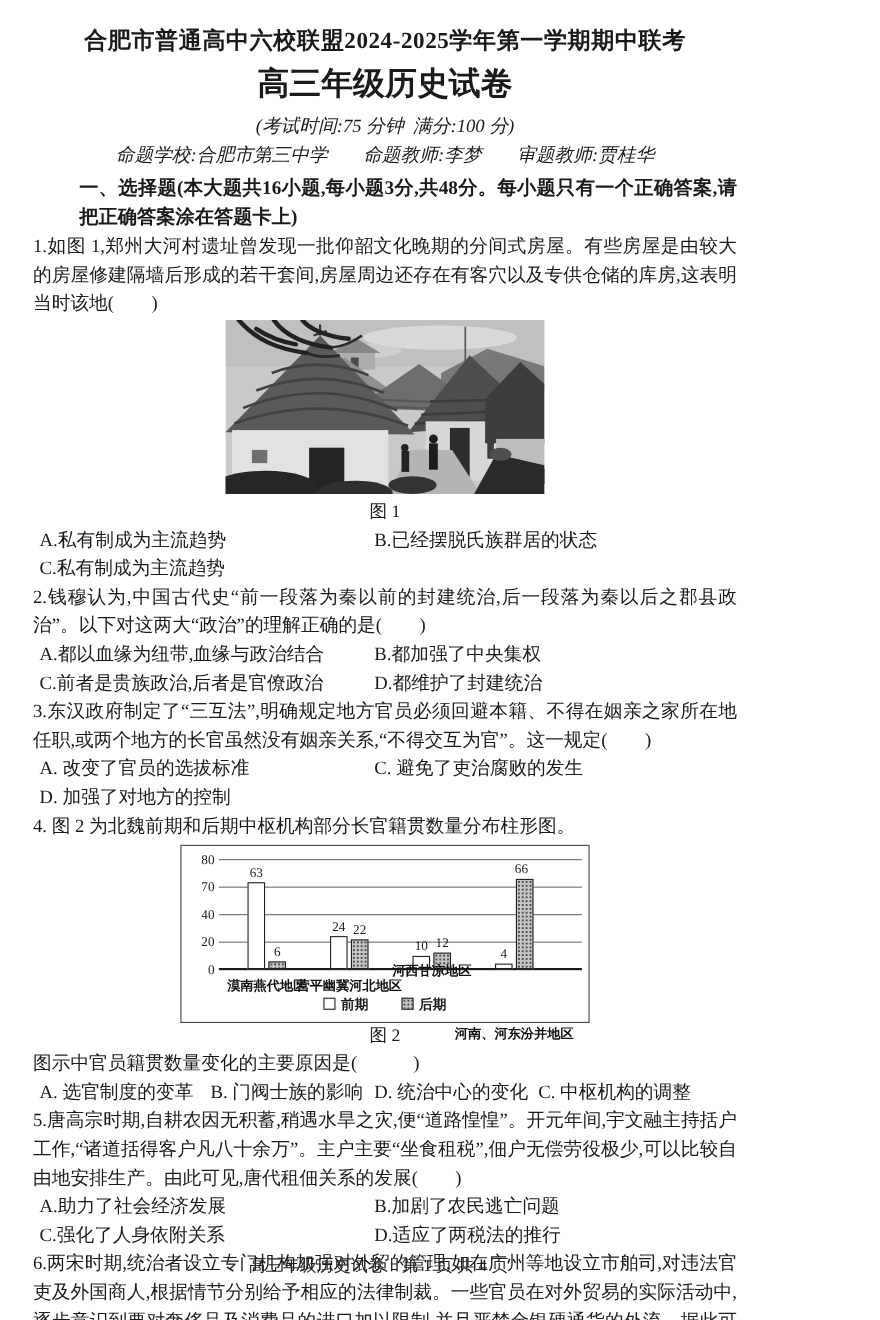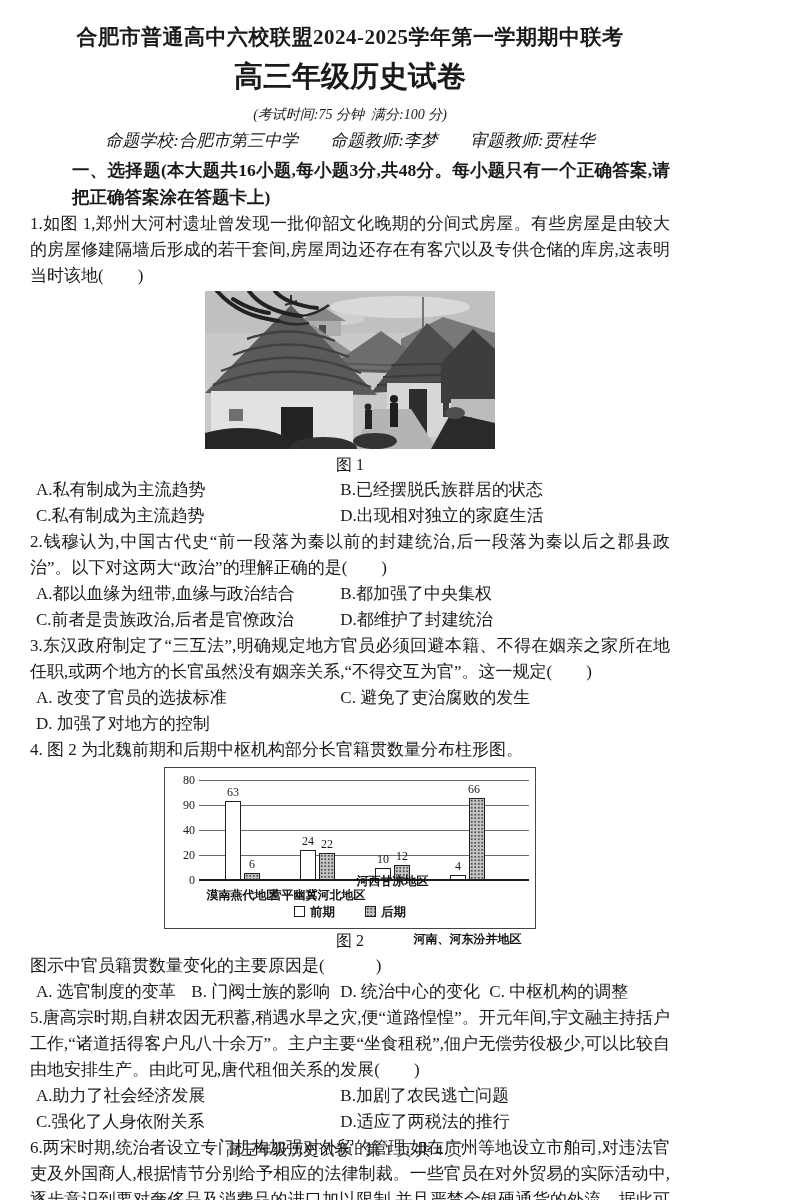--- a/index.html
+++ b/index.html
@@ -8,21 +8,21 @@
     width:688px;height:1200px;
     box-sizing:border-box;
     padding:22px 18px 0 30px;
     background:#ffffff;
     font-family:"Liberation Serif","DejaVu Serif",serif;
     color:#1a1a1a;
     overflow:hidden;
   }
   .t1{font-size:21px;font-weight:bold;text-align:center;line-height:30px;letter-spacing:0.5px;}
   .t2{font-size:29px;font-weight:bold;text-align:center;line-height:40px;margin-top:4px;}
-  .info{font-size:14px;font-style:italic;text-align:center;line-height:27px;margin-top:5px;white-space:pre-wrap;}
+  .info{font-size:17px;font-style:italic;text-align:center;line-height:27px;margin-top:5px;white-space:pre-wrap;}
   .authors{font-size:17px;font-style:italic;text-align:center;line-height:26px;}
   .authors span{margin:0 14px;}
   .section{font-size:17.5px;font-weight:bold;line-height:27px;margin-top:3px;text-align:justify;margin-left:42px;}
   .qtext{font-size:17px;line-height:26px;text-align:justify;}
   .opts2{display:grid;grid-template-columns:48% 52%;padding-left:6px;font-size:17px;line-height:26px;}
   .opts4{display:grid;grid-template-columns:24.5% 23.5% 23.5% 28.5%;padding-left:6px;font-size:17px;line-height:26px;}
   .figwrap{text-align:center;margin-top:2px;}
   .figcap{font-size:16px;text-align:center;line-height:24px;}
   .footer{position:absolute;left:0;right:0;top:1140px;text-align:center;font-size:15.5px;color:#222;}
 
@@ -100,21 +100,20 @@
       <polygon points="226,158 246,122 290,132 290,158" fill="#2a2a2a"></polygon>
       <ellipse cx="250" cy="122" rx="10" ry="6" fill="#4e4e4e"></ellipse>
       <ellipse cx="170" cy="150" rx="22" ry="8" fill="#333333"></ellipse>
     </svg>
   </div>
   <div class="figcap">图 1</div>
   <div class="opts2">
     <span>A.私有制成为主流趋势</span>
     <span>B.已经摆脱氏族群居的状态</span>
     <span>C.私有制成为主流趋势</span>
-    <span>D.出现相对独立的家庭生活</span>
   </div>
 
   <div class="qtext">2.钱穆认为,中国古代史“前一段落为秦以前的封建统治,后一段落为秦以后之郡县政治”。以下对这两大“政治”的理解正确的是(　　)</div>
   <div class="opts2">
     <span>A.都以血缘为纽带,血缘与政治结合</span>
     <span>B.都加强了中央集权</span>
     <span>C.前者是贵族政治,后者是官僚政治</span>
     <span>D.都维护了封建统治</span>
   </div>
 
@@ -127,21 +126,21 @@
 
   <div class="qtext">4. 图 2 为北魏前期和后期中枢机构部分长官籍贯数量分布柱形图。</div>
   <div class="chartbox" id="chart-area">
       <div class="grid axis" style="top: 111px; left: 34px; width: 330px;"></div>
       <div class="ylab" style="top: 105px; left: 4px;">0</div>
       <div class="grid" style="top: 87px; left: 34px; width: 330px;"></div>
       <div class="ylab" style="top: 80px; left: 4px;">20</div>
       <div class="grid" style="top: 62px; left: 34px; width: 330px;"></div>
       <div class="ylab" style="top: 55px; left: 4px;">40</div>
       <div class="grid" style="top: 37px; left: 34px; width: 330px;"></div>
-      <div class="ylab" style="top: 30px; left: 4px;">90</div>
+      <div class="ylab" style="top: 30px; left: 4px;">70</div>
       <div class="grid" style="top: 12px; left: 34px; width: 330px;"></div>
       <div class="ylab" style="top: 5px; left: 4px;">80</div>
       <div class="bar bar-early" style="left: 60px; top: 33.25px; height: 78.75px;"></div>
       <div class="vlab" style="left: 53px; top: 18.25px;">63</div>
       <div class="bar bar-late" style="left: 79px; top: 104.5px; height: 7.5px;"></div>
       <div class="vlab" style="left: 72px; top: 89.5px;">6</div>
       <div class="cat" style="left: 77.5px; top: 119px;">漠南燕代地区</div>
       <div class="bar bar-early" style="left: 135px; top: 82px; height: 30px;"></div>
       <div class="vlab" style="left: 128px; top: 67px;">24</div>
       <div class="bar bar-late" style="left: 154px; top: 84.5px; height: 27.5px;"></div>

